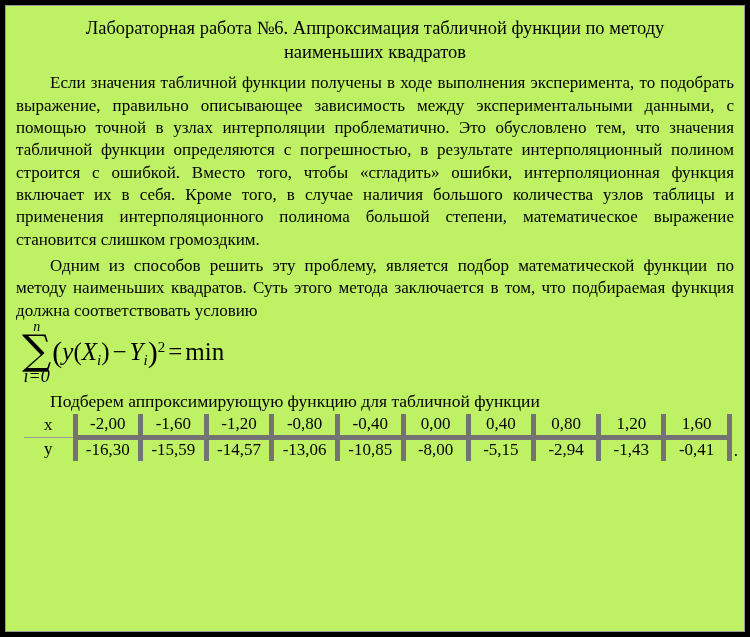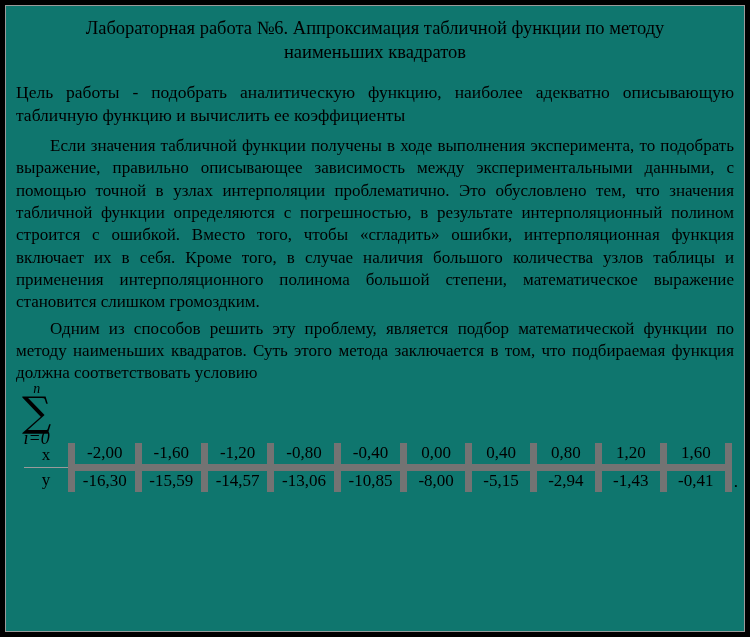--- a/index.html
+++ b/index.html
@@ -10,21 +10,21 @@
   body {
     font-family: "Liberation Serif", "DejaVu Serif", serif;
     color: #000000;
   }
 
   .page {
     position: relative;
     width: 750px;
     height: 637px;
     box-sizing: border-box;
-    background: #0f766e;
+    background: #bef264;
     border: 5px solid #000000;
     overflow: hidden;
   }
   .page-inner {
     position: absolute;
     inset: 0;
     border: 1px solid #9a9a9a;
     box-sizing: border-box;
     padding: 6px 6px 0 6px;
   }
@@ -113,21 +113,21 @@
     text-indent: 34px;
   }
 
   .data-table {
     border-collapse: collapse;
     margin: 0 0 0 12px;
     font-size: 17px;
     table-layout: fixed;
   }
   .data-table td {
-    border: 7px solid #737373;
+    border: 5px solid #737373;
     padding: 0 4px;
     height: 21px;
     text-align: center;
     white-space: nowrap;
     font-size: 17px;
     line-height: 20px;
   }
   .data-table td.rowlab {
     border-left: none;
     border-top: none;
@@ -155,35 +155,36 @@
 <body>
 
 <div class="page">
   <div class="page-inner">
 
     <div class="doc-title">
       <span>Лабораторная работа №6. Аппроксимация табличной функции по методу</span>
       <span>наименьших квадратов</span>
     </div>
 
-    <p class="goal">Цель работы  - подобрать аналитическую функцию, наиболее адекватно описывающую табличную функцию и вычислить ее коэффициенты</p>
 
     <p class="body-par">Если значения табличной функции получены в ходе выполнения эксперимента, то подобрать выражение, правильно описывающее зависимость между экспериментальными данными, с помощью точной в узлах интерполяции проблематично. Это обусловлено тем, что значения табличной функции определяются с погрешностью, в результате интерполяционный полином строится с ошибкой. Вместо того, чтобы «сгладить» ошибки, интерполяционная функция включает их в себя. Кроме того, в случае наличия большого количества узлов таблицы и применения интерполяционного полинома большой степени, математическое выражение становится слишком громоздким.</p>
 
     <p class="body-par tight">Одним из способов решить эту проблему, является подбор математической функции по методу наименьших квадратов. Суть этого метода заключается в том, что подбираемая функция должна соответствовать условию</p>
 
     <div class="formula">
       <span class="sum-block">
         <span class="sum-top">n</span>
         <span class="sum-sigma">∑</span>
         <span class="sum-bot">i=0</span>
       </span>
+      <span class="formula-rest"><span class="paren">(</span><span class="it">y</span><span>(</span><span class="it">X</span><span class="sub">i</span><span>)</span><span class="op">−</span><span class="it">Y</span><span class="sub">i</span><span class="paren">)</span><span class="sup">2</span><span class="op">=</span><span class="min">min</span></span>
     </div>
 
 
+    <p class="tbl-intro">Подберем аппроксимирующую функцию для табличной функции</p>
 
     <div class="table-line">
       <table class="data-table">
         <tbody>
           <tr class="row-x">
             <td class="rowlab">x</td>
             <td class="val">-2,00</td>
             <td class="val">-1,60</td>
             <td class="val">-1,20</td>
             <td class="val">-0,80</td>

